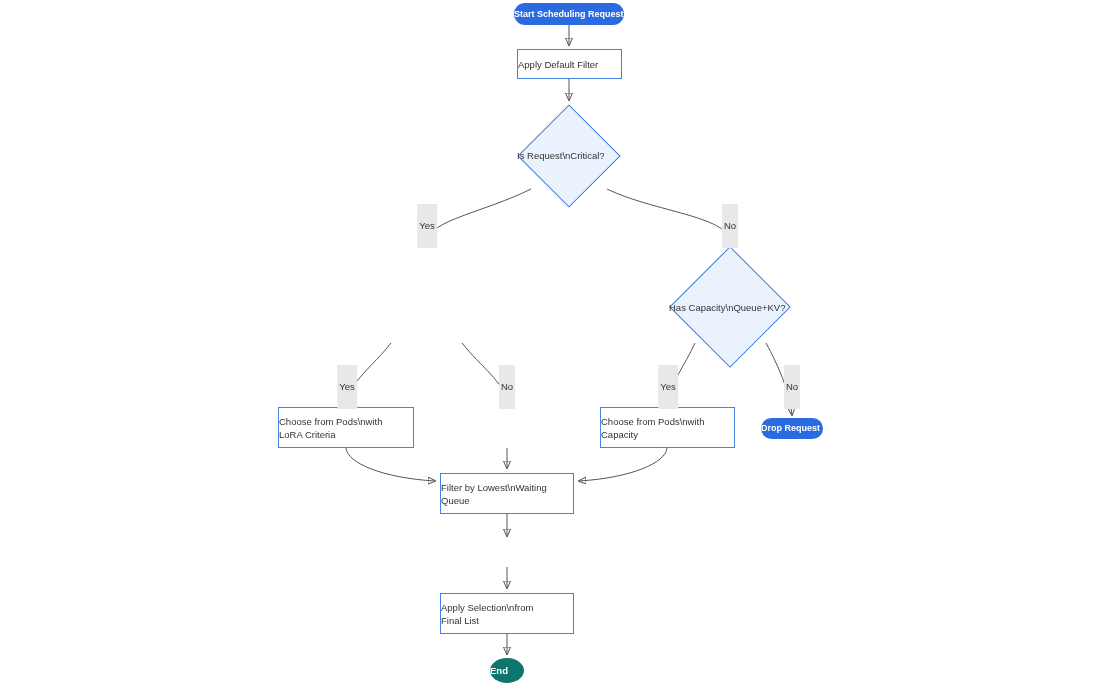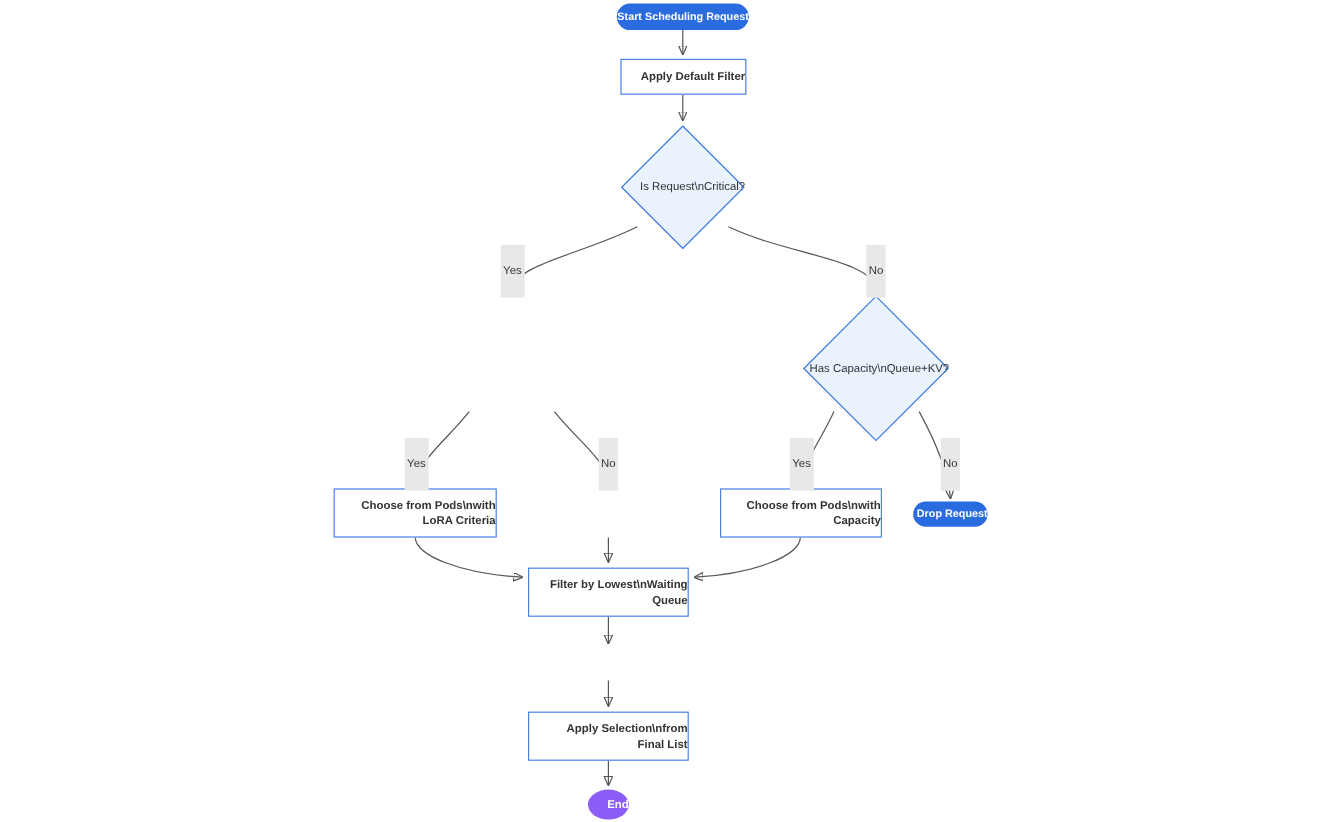--- a/index.html
+++ b/index.html
@@ -23,42 +23,41 @@
   }
   .edges-svg path {
     fill: none;
     stroke: #555555;
     stroke-width: 1;
   }
   .node {
     position: absolute;
     display: flex;
     flex-direction: column;
-    align-items: flex-end;
+    align-items: flex-start;
     justify-content: center;
     text-align: center;
     font-size: 9.5px;
     line-height: 13px;
     color: #333333;
   }
   .rect {
     background: #ffffff;
     border: 1.5px solid #4a80e8;
-    font-weight: bold;
   }
   .pill {
     background: #2a6cdf;
     color: #ffffff;
     font-weight: bold;
     font-size: 9px;
     border-radius: 12px;
     white-space: nowrap;
   }
   .ellipse {
-    background: #8b5cf6;
+    background: #0f766e;
     color: #ffffff;
     font-weight: bold;
     font-size: 9.5px;
     border-radius: 50%;
   }
   .diamond { background: transparent; }
   .diamond-shape {
     position: absolute;
     left: 50%; top: 50%;
     transform: translate(-50%, -50%) rotate(45deg);

